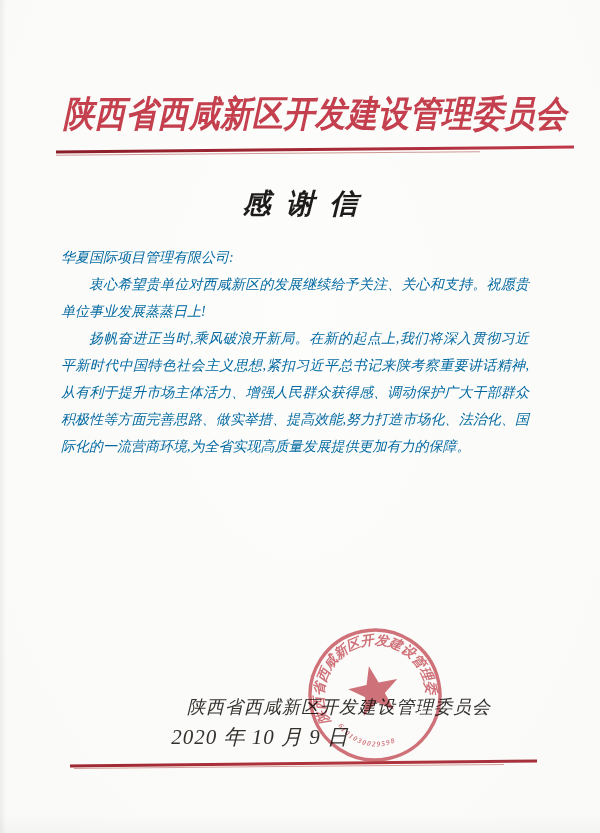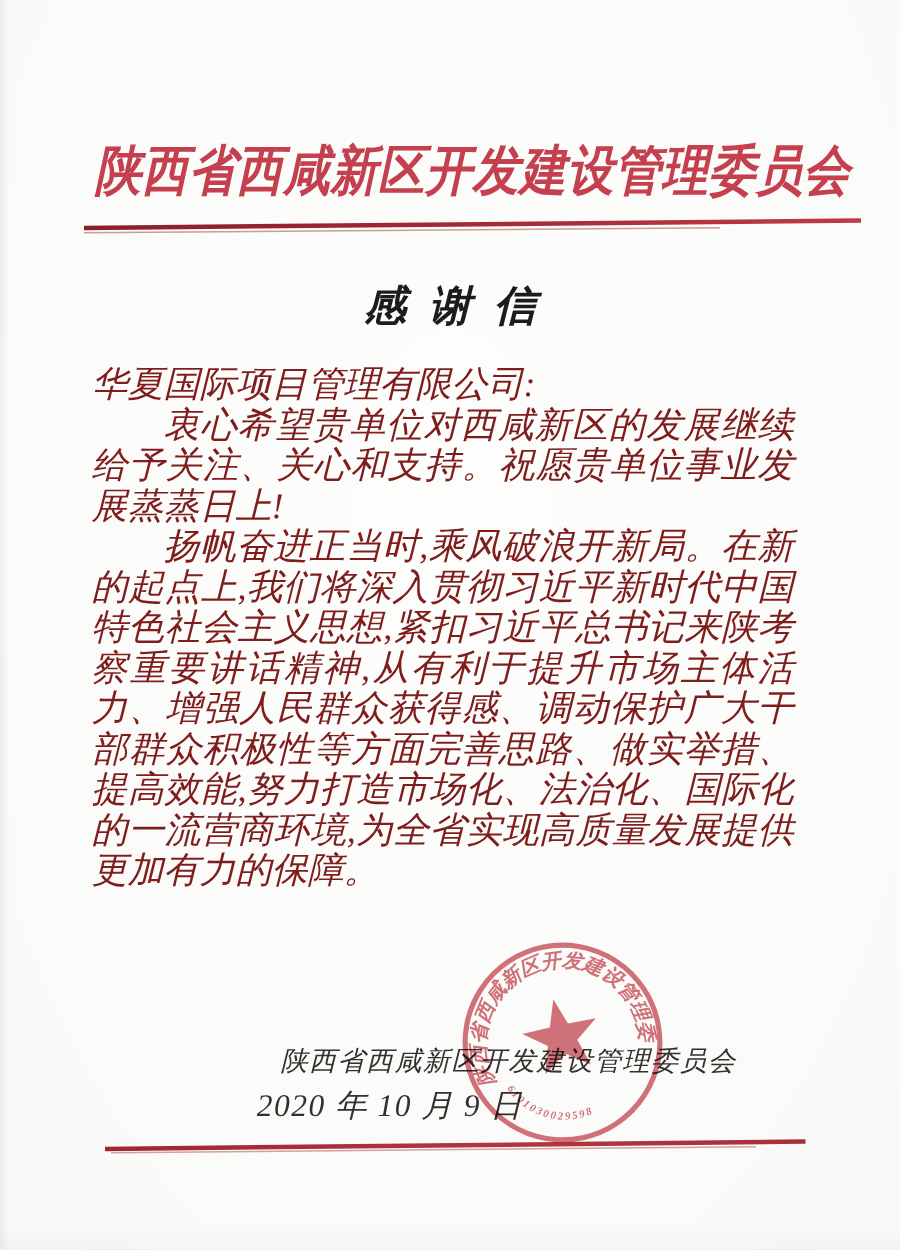--- a/index.html
+++ b/index.html
@@ -49,23 +49,23 @@
     position:absolute;left:0;right:0;top:185px;
     text-align:center;
     font-size:28px;font-weight:700;
     letter-spacing:0.55em;
     text-indent:0.55em;
     color:#1d1c1a;
   }
 
   .body-text{
     position:absolute;left:61px;top:244px;width:468px;
-    font-size:24px;line-height:27px;
+    font-size:14px;line-height:27px;
     text-align:justify;
-    color:#7f1d1d;
+    color:#0369a1;
   }
   .body-text p{margin:0;text-indent:2em;}
   .body-text .addressee{text-indent:0;}
 
   .signature{
     position:absolute;left:61px;top:695px;width:468px;
     text-align:right;padding-right:38px;box-sizing:border-box;
     font-size:18px;letter-spacing:1px;white-space:nowrap;
     color:#33312e;
   }

